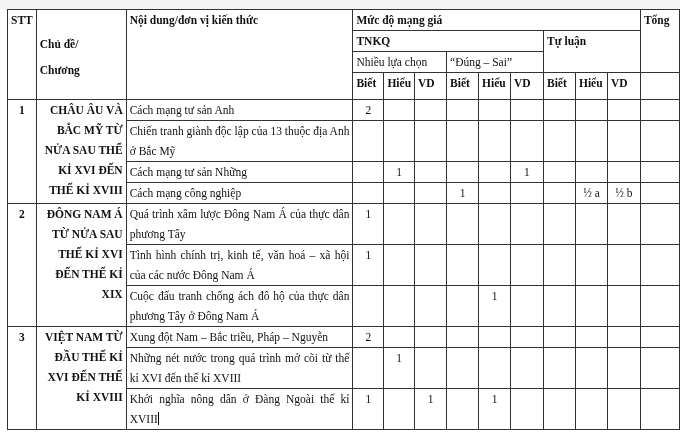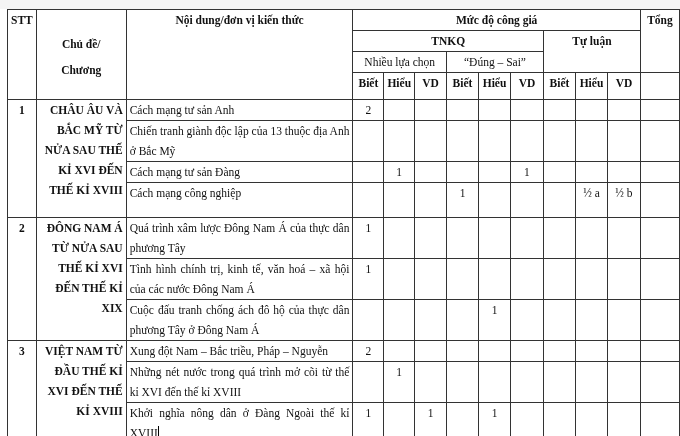--- a/index.html
+++ b/index.html
@@ -3,21 +3,21 @@
 <meta charset="utf-8">
 <style>
   html, body { margin: 0; padding: 0; background: #ffffff; }
   body { width: 680px; height: 436px; position: relative; overflow: hidden;
          font-family: "Liberation Serif", "DejaVu Serif", serif; color: #111; }
   .topbar { position: absolute; left: 0; top: 0; width: 680px; height: 9px; background: #f4f4f4; }
   table.matrix { position: absolute; left: 7px; top: 9px; border-collapse: collapse;
                  table-layout: fixed; font-size: 11.5px; }
   table.matrix td, table.matrix th { border: 1px solid #333; padding: 0 3px; vertical-align: top;
                  line-height: 20px; }
-  th { font-weight: bold; text-align: center; }
+  th { font-weight: bold; text-align: left; }
   th.stt-h { text-align: left; padding-left: 2px; }
   th.tong-h { vertical-align: top; }
   th.topic-h, th.content-h { vertical-align: middle; }
   th.topic-h span { display: block; margin-top: 6px; }
   .italic { font-weight: normal; }
   td.stt { font-weight: bold; text-align: center; }
   td.topic { font-weight: bold; text-align: right; line-height: 20.5px; padding-top: 1px; }
   td.content { text-align: justify; text-align-last: left; padding-left: 2px; padding-right: 2px; }
   td.num { text-align: center; padding: 0; }
   .caret { display: inline-block; width: 1px; height: 13px; background: #000; vertical-align: -2px; }
@@ -44,21 +44,21 @@
     <col style="width:39px">
   </colgroup>
   <thead>
     <tr style="height:21px">
       <th class="stt-h" rowspan="4">STT</th>
       <th class="topic-h" rowspan="4" style="padding-top:18px">
         <span>Chủ đề/</span>
         <span>Chương</span>
       </th>
       <th class="content-h" rowspan="4">Nội dung/đơn vị kiến thức</th>
-      <th colspan="9">Mức độ công giá</th>
+      <th colspan="9">Mức độ mạng giá</th>
       <th class="tong-h" rowspan="3">Tổng</th>
     </tr>
     <tr style="height:21px">
       <th colspan="6">TNKQ</th>
       <th colspan="3" rowspan="2">Tự luận</th>
     </tr>
     <tr style="height:20px">
       <th colspan="3" class="italic">Nhiều lựa chọn</th>
       <th colspan="3" class="italic">“Đúng – Sai”</th>
     </tr>
@@ -99,33 +99,33 @@
       <td class="num"></td>
       <td class="num"></td>
       <td class="num"></td>
       <td class="num"></td>
       <td class="num"></td>
       <td class="num"></td>
       <td class="num"></td>
       <td class="num"></td>
     </tr>
     <tr style="height:21px">
-      <td class="content">Cách mạng tư sản Đàng</td>
-      <td class="num"></td>
-      <td class="num">1</td>
-      <td class="num"></td>
-      <td class="num"></td>
-      <td class="num"></td>
-      <td class="num">1</td>
-      <td class="num"></td>
-      <td class="num"></td>
-      <td class="num"></td>
-      <td class="num"></td>
-    </tr>
-    <tr style="height:35px">
+      <td class="content">Cách mạng tư sản Những</td>
+      <td class="num"></td>
+      <td class="num">1</td>
+      <td class="num"></td>
+      <td class="num"></td>
+      <td class="num"></td>
+      <td class="num">1</td>
+      <td class="num"></td>
+      <td class="num"></td>
+      <td class="num"></td>
+      <td class="num"></td>
+    </tr>
+    <tr style="height:21px">
       <td class="content">Cách mạng công nghiệp</td>
       <td class="num"></td>
       <td class="num"></td>
       <td class="num"></td>
       <td class="num">1</td>
       <td class="num"></td>
       <td class="num"></td>
       <td class="num"></td>
       <td class="num">½ a</td>
       <td class="num">½ b</td>

